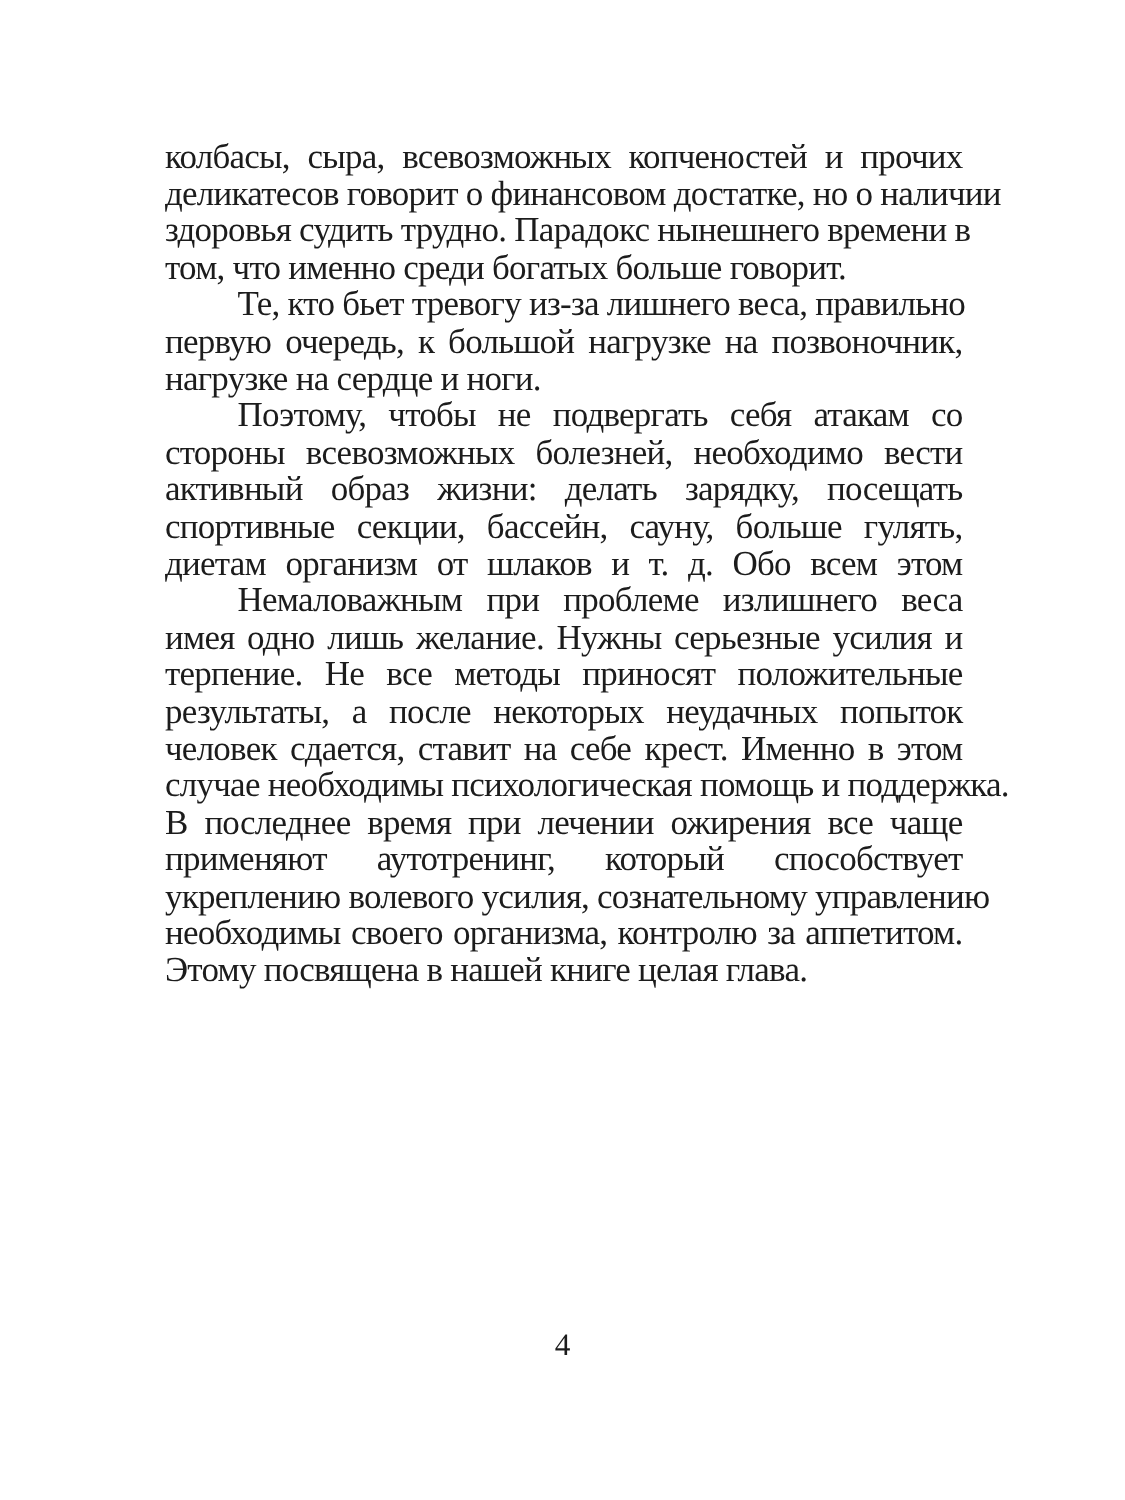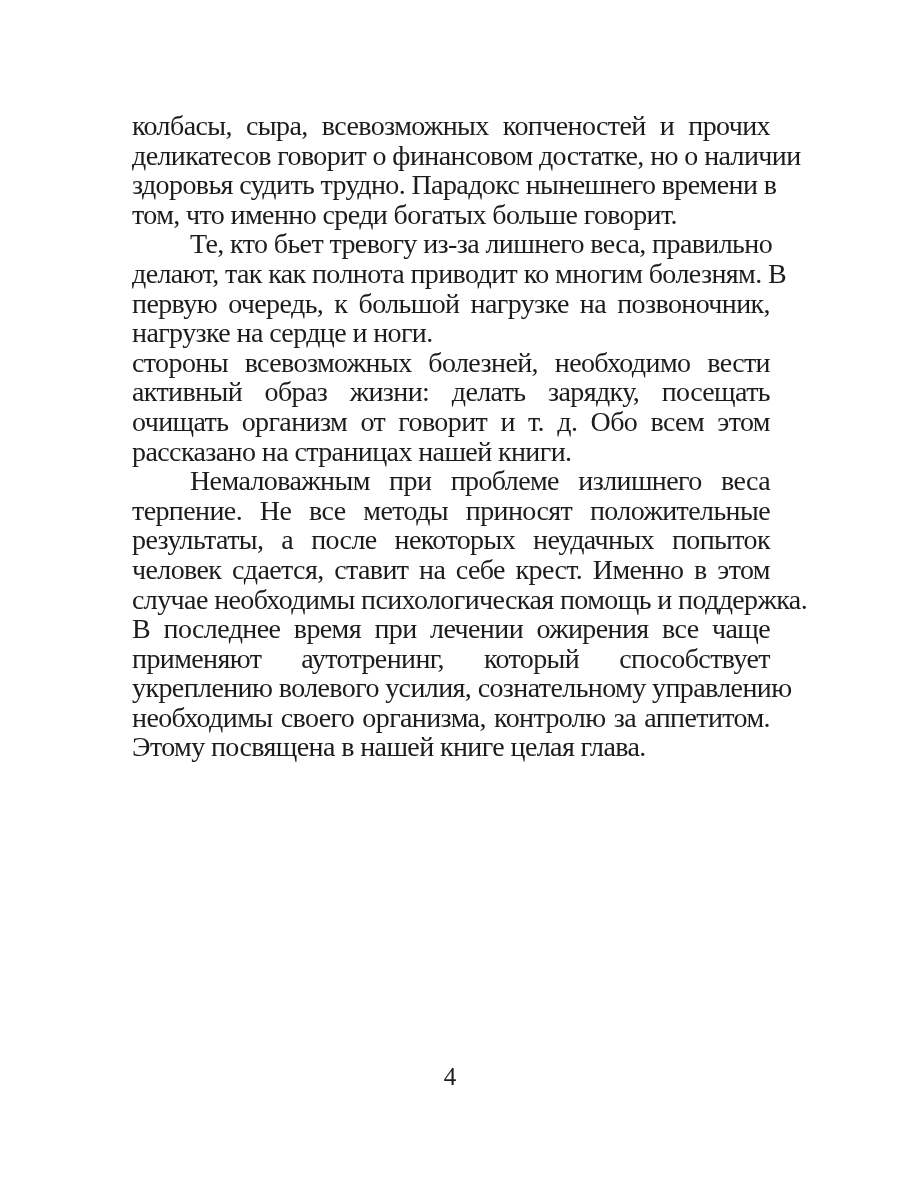--- a/index.html
+++ b/index.html
@@ -23,32 +23,33 @@
 
 <div class="page" id="page-body">
     <div>
       <span class="line">колбасы, сыра, всевозможных копченостей и прочих</span>
       <span class="line">деликатесов говорит о финансовом достатке, но о наличии</span>
       <span class="line">здоровья судить трудно. Парадокс нынешнего времени в</span>
       <span class="line last">том, что именно среди богатых больше говорит.</span>
     </div>
     <div>
       <span class="line indent">Те, кто бьет тревогу из-за лишнего веса, правильно</span>
-      <span class="line">делают, так как полнота приводит ко многим болезням. В</span>
       <span class="line">первую очередь, к большой нагрузке на позвоночник,</span>
       <span class="line last">нагрузке на сердце и ноги.</span>
     </div>
     <div>
+      <span class="line indent">Поэтому, чтобы не подвергать себя атакам со</span>
       <span class="line">стороны всевозможных болезней, необходимо вести</span>
       <span class="line">активный образ жизни: делать зарядку, посещать</span>
-      <span class="line">очищать организм от говорит и т. д. Обо всем этом</span>
-      <span class="line last">рассказано на страницах нашей книги.</span>
+      <span class="line">спортивные секции, бассейн, сауну, больше гулять,</span>
+      <span class="line">диетам организм от шлаков и т. д. Обо всем этом</span>
     </div>
     <div>
       <span class="line indent">Немаловажным при проблеме излишнего веса</span>
+      <span class="line">имея одно лишь желание. Нужны серьезные усилия и</span>
       <span class="line">терпение. Не все методы приносят положительные</span>
       <span class="line">результаты, а после некоторых неудачных попыток</span>
       <span class="line">человек сдается, ставит на себе крест. Именно в этом</span>
       <span class="line">случае необходимы психологическая помощь и поддержка.</span>
       <span class="line">В последнее время при лечении ожирения все чаще</span>
       <span class="line">применяют аутотренинг, который способствует</span>
       <span class="line">укреплению волевого усилия, сознательному управлению</span>
       <span class="line">необходимы своего организма, контролю за аппетитом.</span>
       <span class="line last">Этому посвящена в нашей книге целая глава.</span>
     </div>

